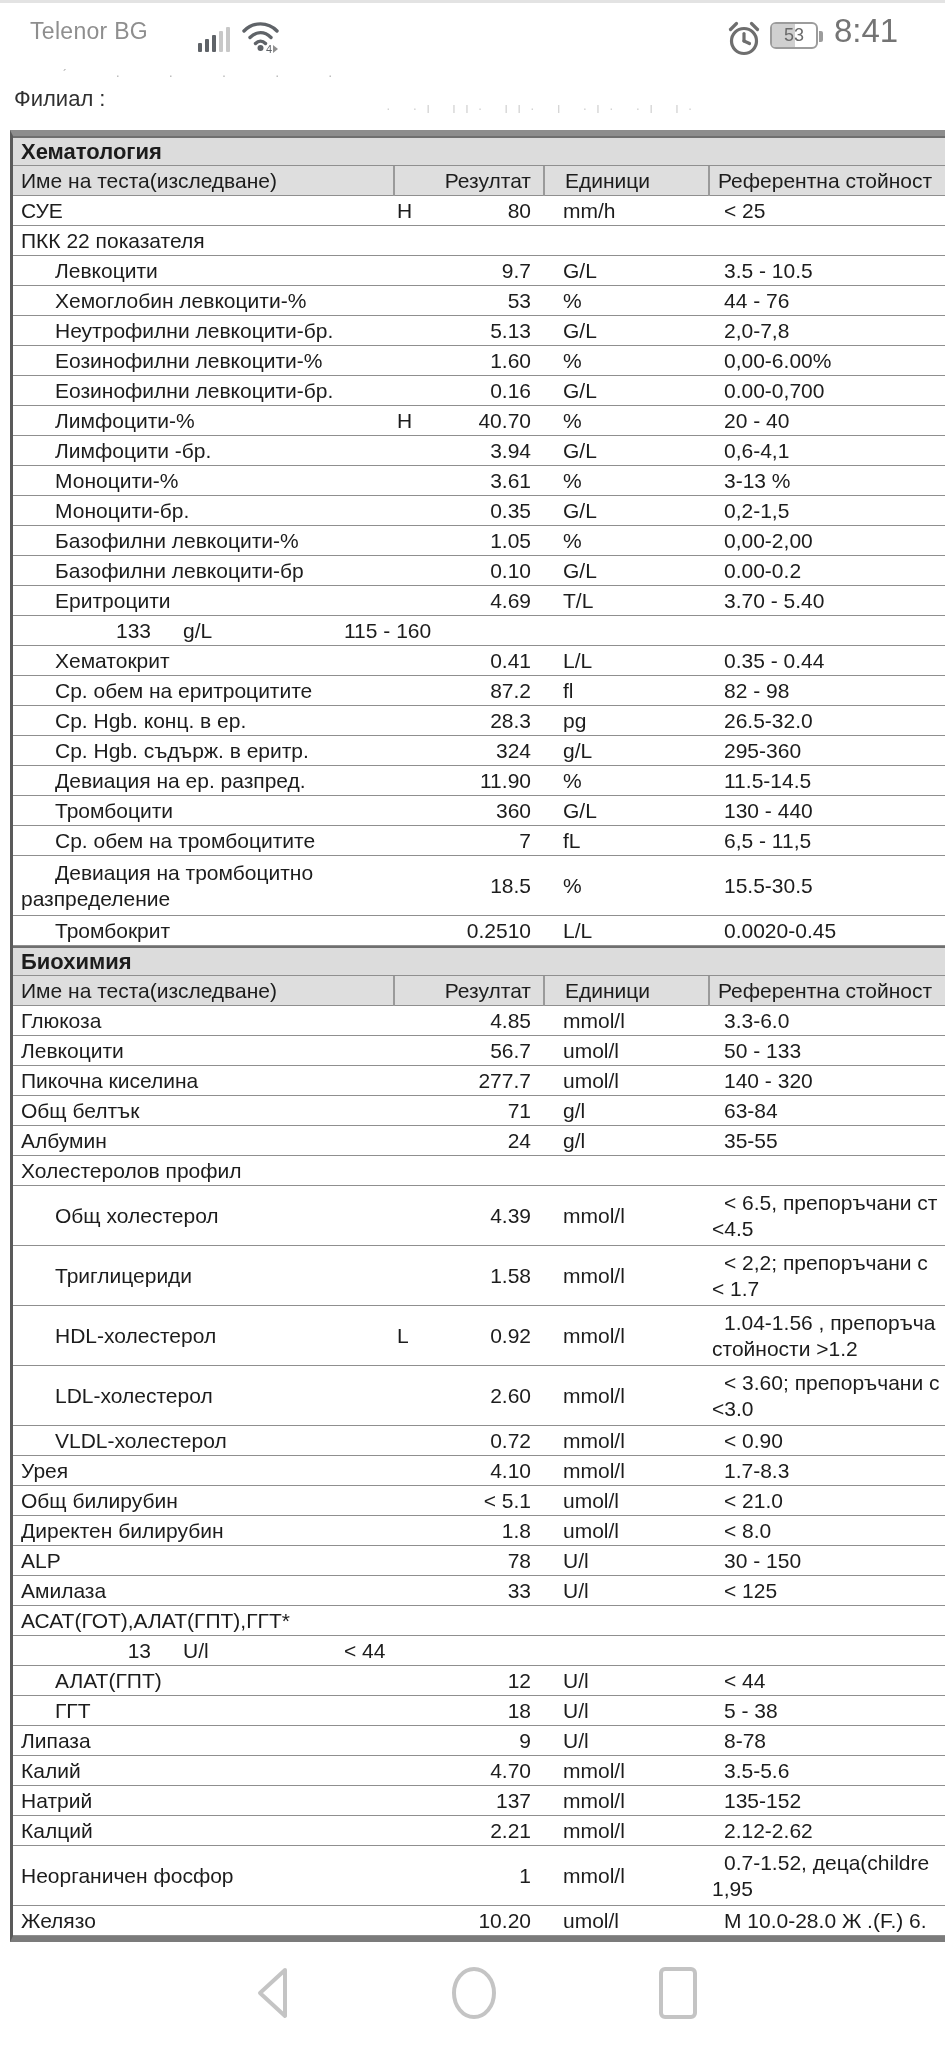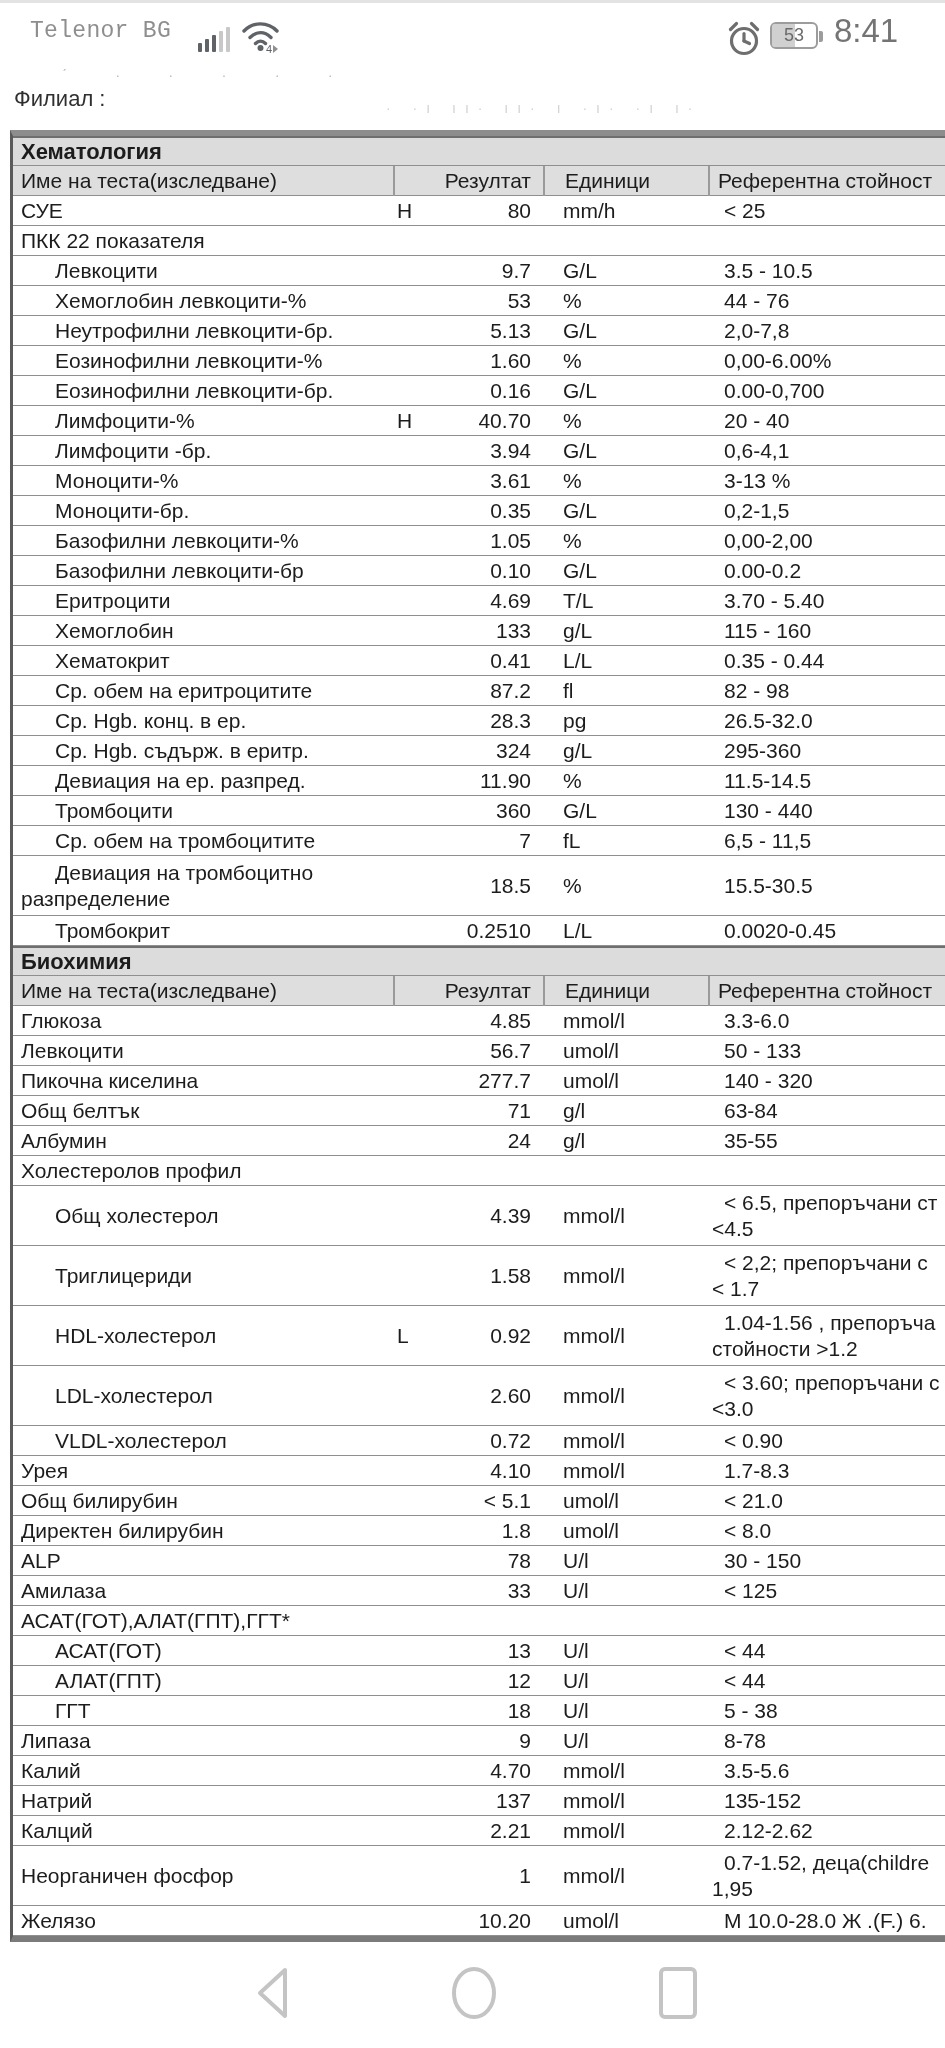--- a/index.html
+++ b/index.html
@@ -3,21 +3,21 @@
 <meta charset="utf-8">
 <style>
   html,body{margin:0;padding:0;}
   body{
     width:945px;height:2048px;position:relative;overflow:hidden;
     background:#ffffff;font-family:"Liberation Sans",sans-serif;color:#1c1c1c;
   }
   .topline{position:absolute;top:0;left:0;width:945px;height:3px;background:#e3e3e3;}
   
   .statusbar{position:absolute;top:6px;left:0;width:945px;height:56px;background:#fff;}
-  .carrier{position:absolute;left:30px;top:12px;font-size:23px;color:#8e8e8e;letter-spacing:.3px;font-family:Liberation Mono, monospace;}
+  .carrier{position:absolute;left:30px;top:12px;font-size:23px;color:#8e8e8e;letter-spacing:.3px;}
   .sigbars{position:absolute;left:198px;top:20px;display:flex;align-items:flex-end;gap:3px;height:26px;}
   .sigbars i{display:block;width:4px;border-radius:1px;background:#5f6368;}
   .sigbars i:nth-child(1){height:9px}
   .sigbars i:nth-child(2){height:13px}
   .sigbars i:nth-child(3){height:17px}
   .sigbars i:nth-child(4){height:21px;background:#c8c8c8}
   .sigbars i:nth-child(5){height:25px;background:#c8c8c8}
   .wifi{position:absolute;left:240px;top:12px;}
   .alarm{position:absolute;left:725px;top:14px;}
   .battery{position:absolute;left:770px;top:16px;width:48px;height:27px;border:2px solid #9c9c9c;border-radius:6px;box-sizing:border-box;}
@@ -248,21 +248,20 @@
       <div class="c-name">Еритроцити</div>
       <div class="c-res">
         <div class="val">4.69</div>
       </div>
       <div class="c-unit">T/L</div>
       <div class="c-ref">
         <div class="l1">3.70 - 5.40</div>
       </div>
     </div>
     <div class="trow indent">
-      <div class="c-name">Хемоглобин</div>
       <div class="c-res">
         <div class="val">133</div>
       </div>
       <div class="c-unit">g/L</div>
       <div class="c-ref">
         <div class="l1">115 - 160</div>
       </div>
     </div>
     <div class="trow indent">
       <div class="c-name">Хематокрит</div>
@@ -520,21 +519,20 @@
       </div>
       <div class="c-unit">U/l</div>
       <div class="c-ref">
         <div class="l1">&lt; 125</div>
       </div>
     </div>
     <div class="trow">
       <div class="c-full">АСАТ(ГОТ),АЛАТ(ГПТ),ГГТ*</div>
     </div>
     <div class="trow indent">
-      <div class="c-name">АСАТ(ГОТ)</div>
       <div class="c-res">
         <div class="val">13</div>
       </div>
       <div class="c-unit">U/l</div>
       <div class="c-ref">
         <div class="l1">&lt; 44</div>
       </div>
     </div>
     <div class="trow indent">
       <div class="c-name">АЛАТ(ГПТ)</div>

